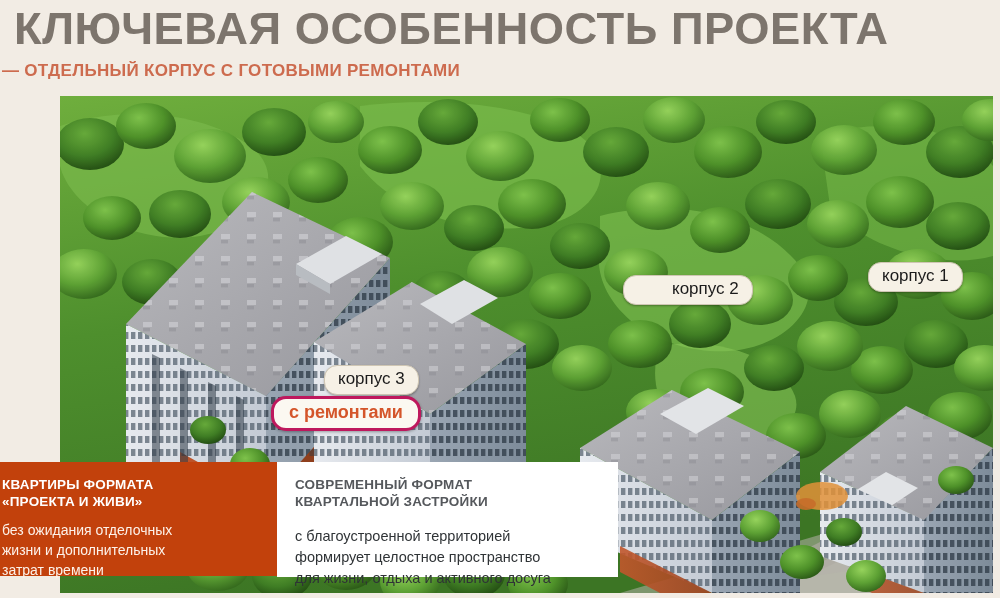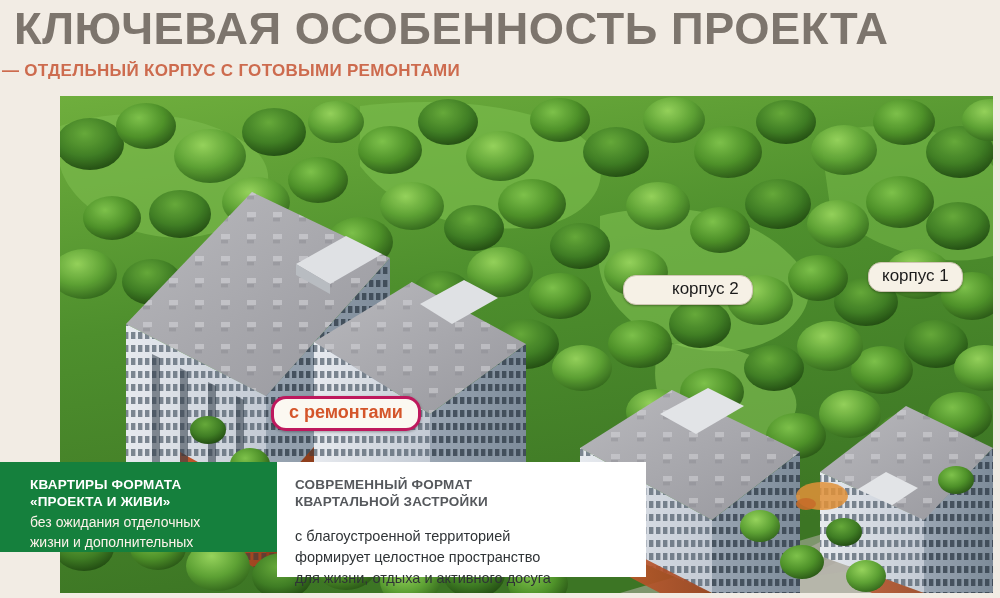--- a/index.html
+++ b/index.html
@@ -108,44 +108,44 @@
     line-height: 21px;
     box-shadow: 0 1px 3px rgba(0,0,0,0.32);
   }
 
   
   #box-orange {
     position: absolute;
     left: 0px;
     top: 462px;
     width: 277px;
-    height: 90px;
-    background: #15803d;
-    padding: 14px 18px 0 30px;
+    height: 114px;
+    background: #c2410c;
+    padding: 14px 18px 0 2px;
     box-sizing: border-box;
     color: #ffffff;
   }
   #box-orange .bx-title {
     font-size: 13.5px;
     font-weight: bold;
     line-height: 17px;
     letter-spacing: 0.2px;
   }
   #box-orange .bx-body {
-    margin-top: 2px;
+    margin-top: 10px;
     font-size: 14px;
     line-height: 20px;
     color: #fdf2ea;
   }
 
   #box-white {
     position: absolute;
     left: 277px;
     top: 462px;
-    width: 369px;
+    width: 341px;
     height: 115px;
     background: #ffffff;
     padding: 14px 0 0 18px;
     box-sizing: border-box;
     color: #3b3b3b;
   }
   #box-white .bx-title {
     font-size: 13.5px;
     font-weight: bold;
     line-height: 17px;
@@ -435,31 +435,33 @@
         <ellipse cx="746" cy="408" rx="10" ry="6" fill="#c76d2a" opacity="0.9"></ellipse>
 
       </g>
     </svg>
   </div>
 
   <div class="pill" id="pill-k1">корпус 1</div>
 
   <div class="pill" id="pill-k2">корпус 2</div>
 
+  <div class="pill" id="pill-k3">корпус 3</div>
 
   <div id="pill-remont">с ремонтами</div>
 
   <div id="box-orange">
     <div class="bx-title">
       <div class="nowrap">КВАРТИРЫ ФОРМАТА</div>
       <div class="nowrap">«ПРОЕКТА И ЖИВИ»</div>
     </div>
     <div class="bx-body">
       <div class="nowrap">без ожидания отделочных</div>
       <div class="nowrap">жизни и дополнительных</div>
+      <div class="nowrap">затрат времени</div>
     </div>
   </div>
 
   <div id="box-white">
     <div class="bx-title">
       <div class="nowrap">СОВРЕМЕННЫЙ ФОРМАТ</div>
       <div class="nowrap">КВАРТАЛЬНОЙ ЗАСТРОЙКИ</div>
     </div>
     <div class="bx-body">
       <div class="nowrap">с благоустроенной территорией</div>

